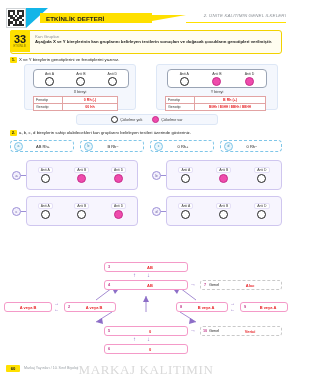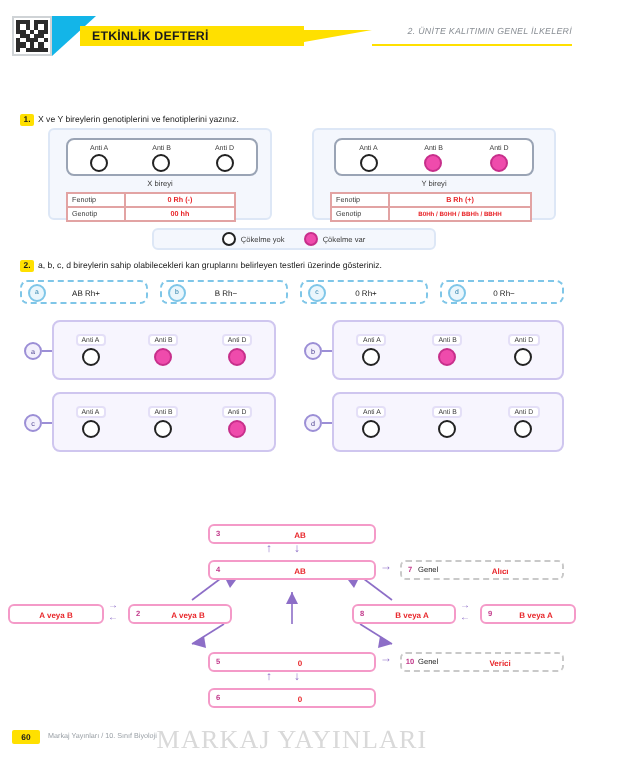--- a/index.html
+++ b/index.html
@@ -173,20 +173,28 @@
         <i></i>
     </div>
     <div class="cyan-tri"></div>
     <div class="yellow-band"></div>
     <div class="yellow-band-tail"></div>
     <div class="band-label">ETKİNLİK DEFTERİ</div>
     <div class="unit-label">2. ÜNİTE KALITIMIN GENEL İLKELERİ</div>
     <div class="hr-top"></div>
   </div>
 
+  <div class="act" style="left:10px;top:30px;width:272px;height:24px;">
+    <div class="act-num">
+      <b>33</b>
+      <s>ETKİNLİK</s>
+    </div>
+    <div class="act-title">Kan Grupları</div>
+    <div class="act-text">Aşağıda X ve Y bireylerinin kan gruplarını belirleyen testlerin sonuçları ve doğacak çocukların genotipleri verilmiştir.</div>
+  </div>
 
   <div class="qrow" style="left:10px;top:57px;width:272px;">
     <span class="qnum">1.</span><span>X ve Y bireylerin genotiplerini ve fenotiplerini yazınız.</span>
   </div>
 
   <div class="tester" style="left:24px;top:64px;width:112px;height:46px;">
     <div class="tray" style="left:8px;top:4px;width:96px;height:19px;">
       <div class="well">
         <span>Anti A</span>
         <div class="dot"></div>
@@ -426,15 +434,15 @@
   <div class="arrow" style="left:133px;top:336px;">↑</div>
   <div class="arrow" style="left:147px;top:336px;">↓</div>
 
   <div class="dbox" style="left:104px;top:344px;width:84px;height:10px;border-width:1.5px;">
     <span class="n">6</span>
     <span class="t">0</span>
   </div>
 
   <div class="pg">60</div>
   <div class="foot-txt">Markaj Yayınları / 10. Sınıf Biyoloji</div>
-  <div class="watermark">MARKAJ YAYINLARI</div>
+  <div class="watermark">MARKAJ KALITIMIN</div>
 
 </div>
 
 </body></html>

